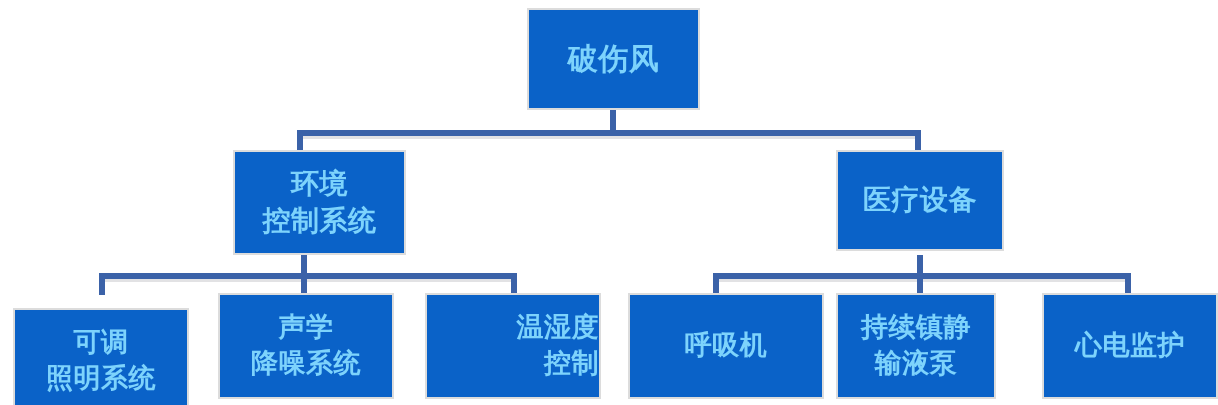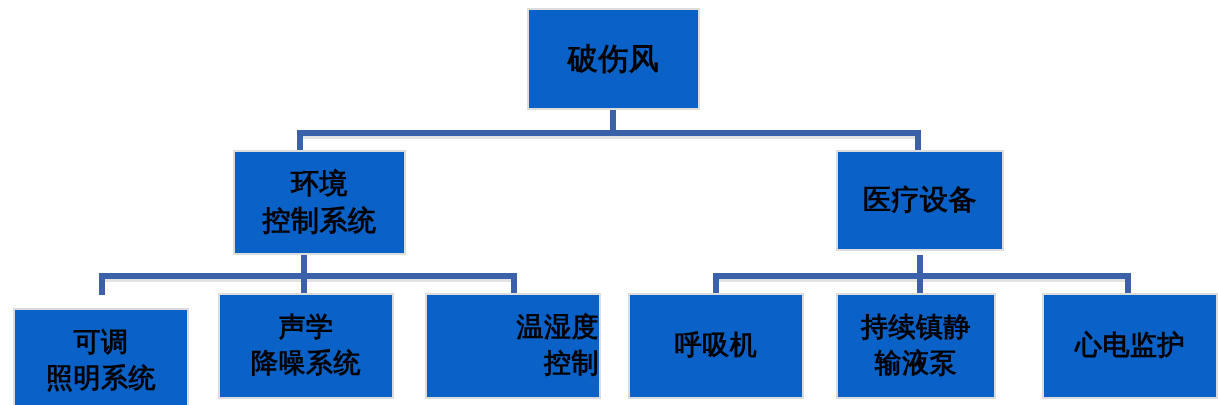--- a/index.html
+++ b/index.html
@@ -17,21 +17,21 @@
     height: 405px;
     background: #ffffff;
     overflow: hidden;
   }
   
   .node {
     position: absolute;
     box-sizing: border-box;
     background: #0A62C8;
     border: 2px solid #DCDCDC;
-    color: #000000;
+    color: #7dd3fc;
     display: flex;
     flex-direction: column;
     align-items: center;
     justify-content: center;
     text-align: center;
     line-height: 1.32;
     letter-spacing: 0.5px;
     z-index: 3;
     font-weight: 700;
   }
@@ -104,21 +104,21 @@
   <div class="node node-leaf" style="left:218px; top:293px; width:176px; height:106px;">
     <span class="line">声学</span>
     <span class="line">降噪系统</span>
   </div>
 
   <div class="node node-leaf" style="left:425px; top:293px; width:176px; height:106px;align-items:flex-end;">
     <span class="line">温湿度</span>
     <span class="line">控制</span>
   </div>
 
-  <div class="node node-leaf" style="left:628px; top:293px; width:176px; height:106px;">
+  <div class="node node-leaf" style="left:628px; top:293px; width:196px; height:106px;">
     <span class="line">呼吸机</span>
   </div>
 
   <div class="node node-leaf" style="left:836px; top:293px; width:160px; height:106px;">
     <span class="line">持续镇静</span>
     <span class="line">输液泵</span>
   </div>
 
   <div class="node node-leaf" style="left:1042px; top:293px; width:176px; height:106px;">
     <span class="line">心电监护</span>

